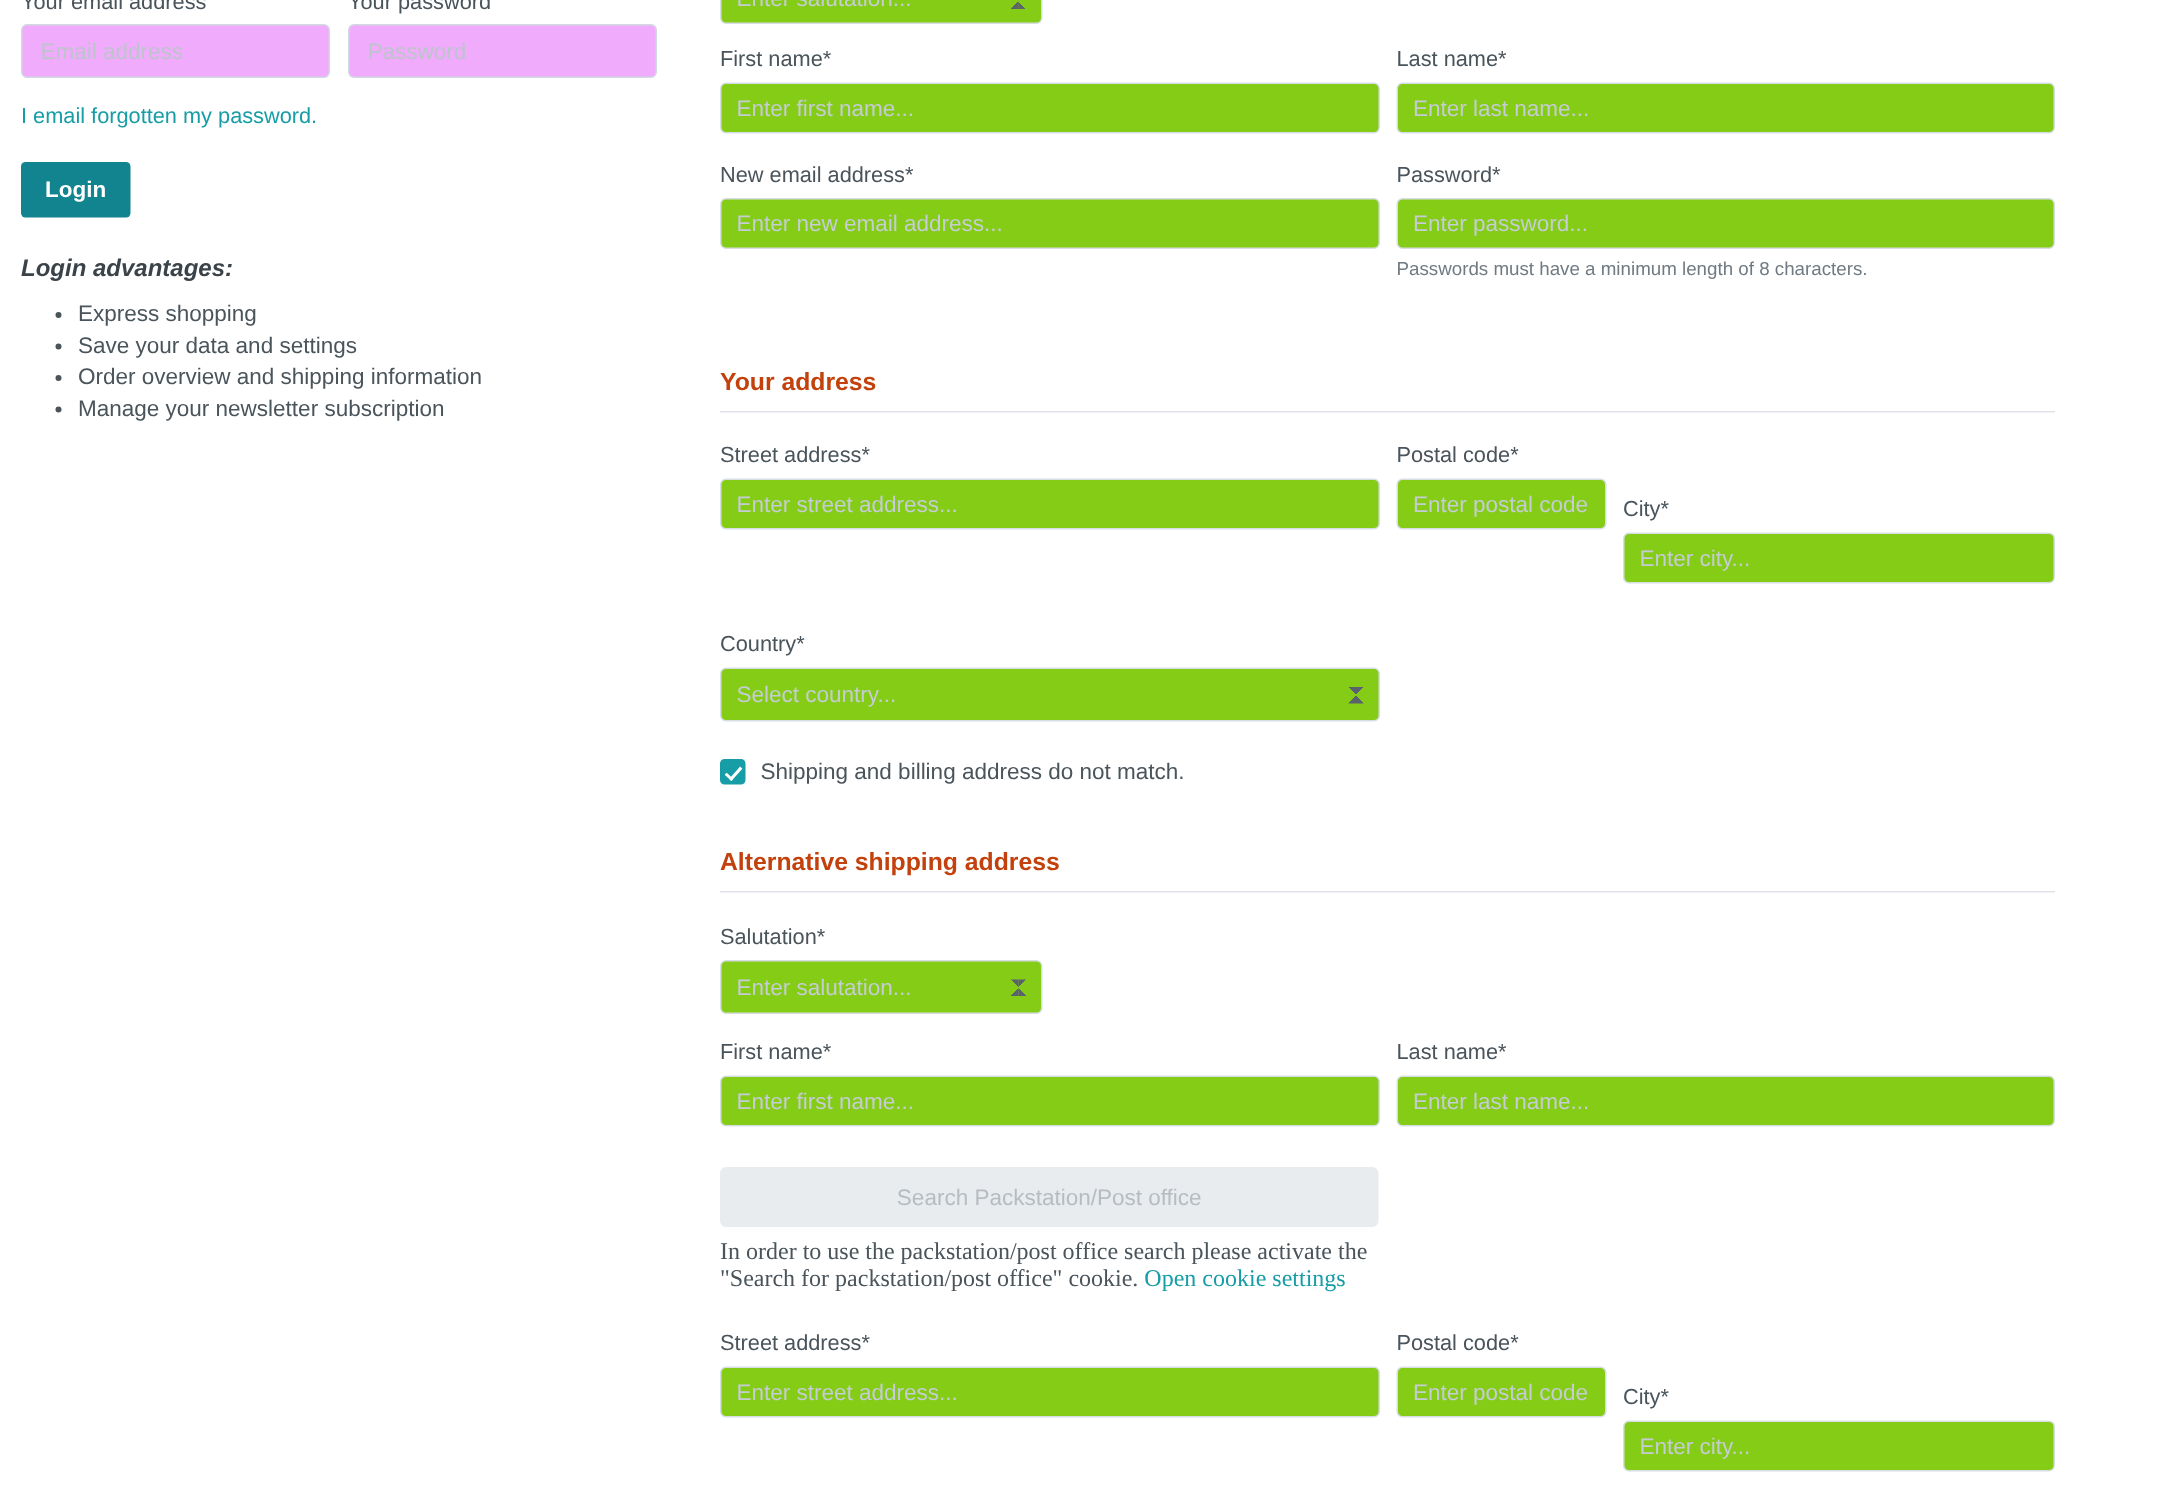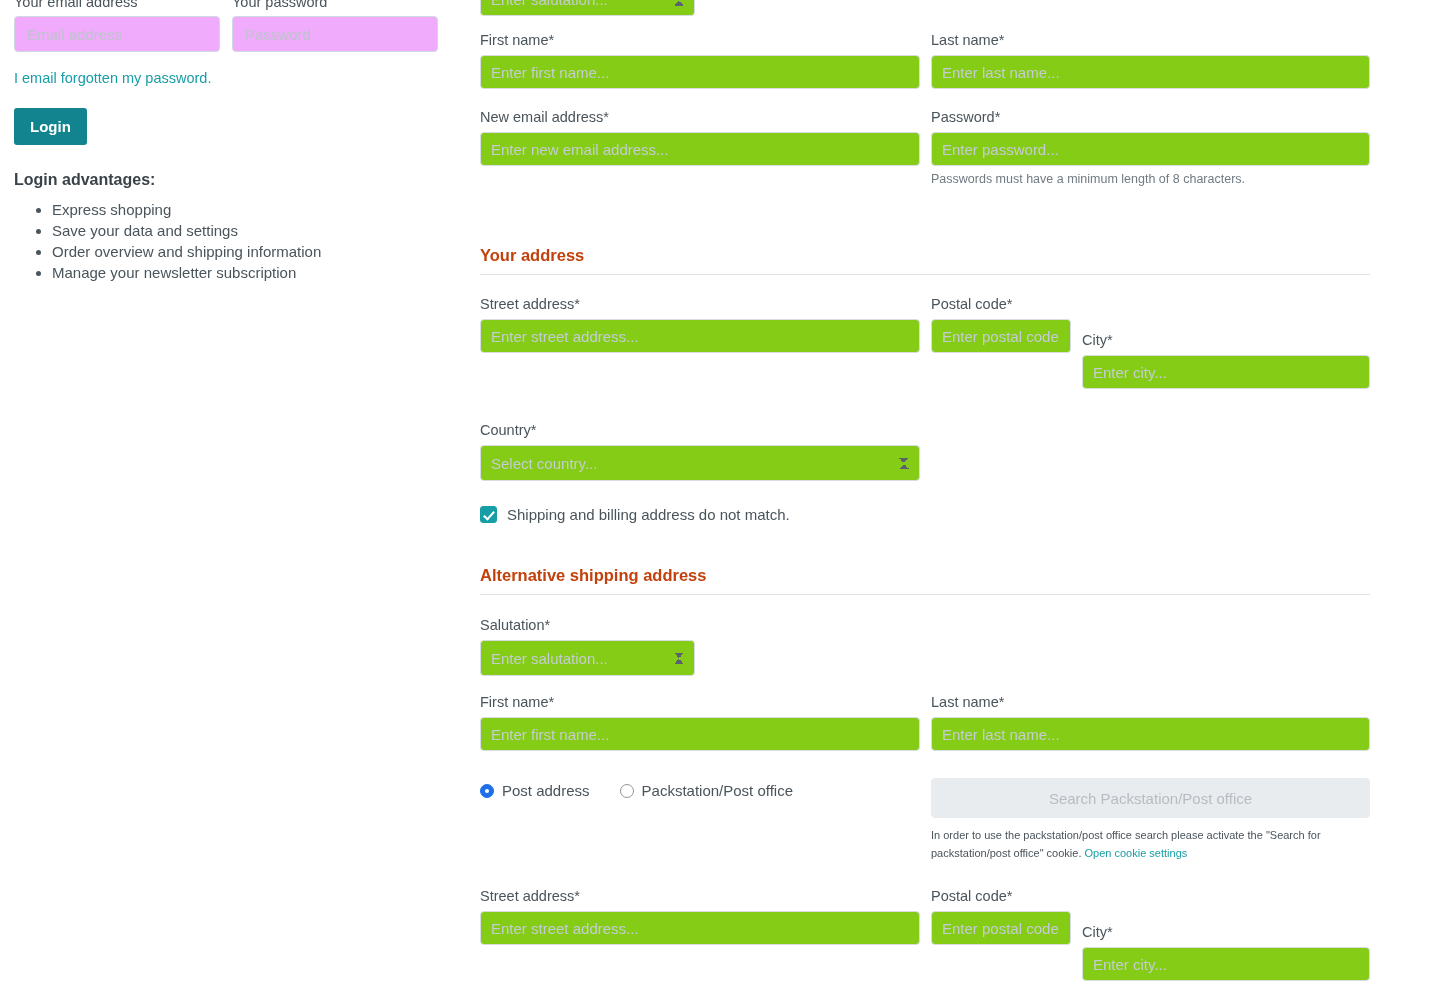--- a/index.html
+++ b/index.html
@@ -72,20 +72,21 @@
     font-family: "Liberation Sans", sans-serif;
     font-size: 15px;
     font-weight: bold;
     cursor: pointer;
   }
   .adv-title {
     margin: 26px 0 0 0;
     font-size: 16px;
     font-weight: bold;
     color: #3a4349;
+    font-style: italic;
   }
   .adv-list {
     margin: 10px 0 0 0;
     padding-left: 38px;
     list-style: disc;
   }
   .adv-list li {
     font-size: 15px;
     line-height: 21px;
     color: #4a545b;
@@ -237,23 +238,24 @@
     background: #e9ecef;
     border: 1px solid #e9ecef;
     border-radius: 4px;
     color: #b6bcc2;
     font-family: "Liberation Sans", sans-serif;
     font-size: 15px;
     cursor: default;
   }
   .cookie-note {
     margin-top: 8px;
-    font-size: 11px;
+    font-size: 16px;
     line-height: 18px;
     color: #4a545b;
+    font-family: Liberation Serif, serif;
   }
   .cookie-link {
     color: #179da5;
     text-decoration: none;
     cursor: pointer;
   }
 </style>
 </head>
 <body>
 
@@ -364,28 +366,20 @@
         <label class="lbl">First name*</label>
         <input class="inp" type="text" placeholder="Enter first name..." style="">
       </div>
       <div class="col-right">
         <label class="lbl">Last name*</label>
         <input class="inp" type="text" placeholder="Enter last name..." style="">
       </div>
     </div>
 
     <div class="grid-row" style="margin-top:27px; margin-bottom:0; align-items:flex-start;">
-      <div class="col-left">
-        <div class="radio-row" style="padding-top:4px;">
-          <span class="rdo on"></span>
-          <span class="radio-label">Post address</span>
-          <span class="rdo"></span>
-          <span class="radio-label">Packstation/Post office</span>
-        </div>
-      </div>
       <div class="col-right">
         <button class="btn-disabled" disabled="">Search Packstation/Post office</button>
         <div class="cookie-note">
           <span>In order to use the packstation/post office search please activate the "Search for packstation/post office" cookie.</span>
           <a class="cookie-link">Open cookie settings</a>
         </div>
       </div>
     </div>
 
     <div class="grid-row" style="margin-top:24px;">

